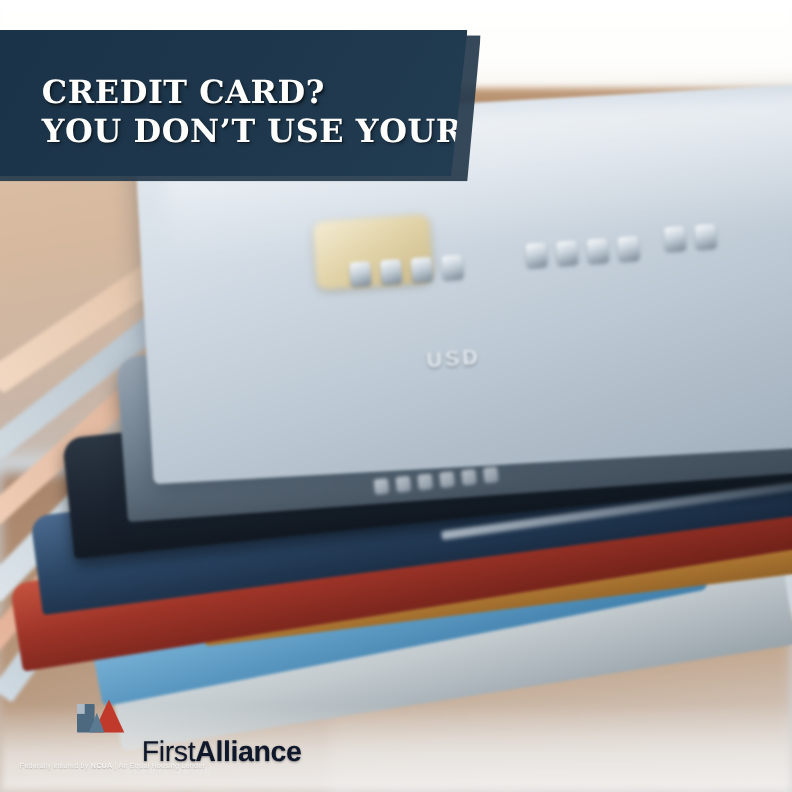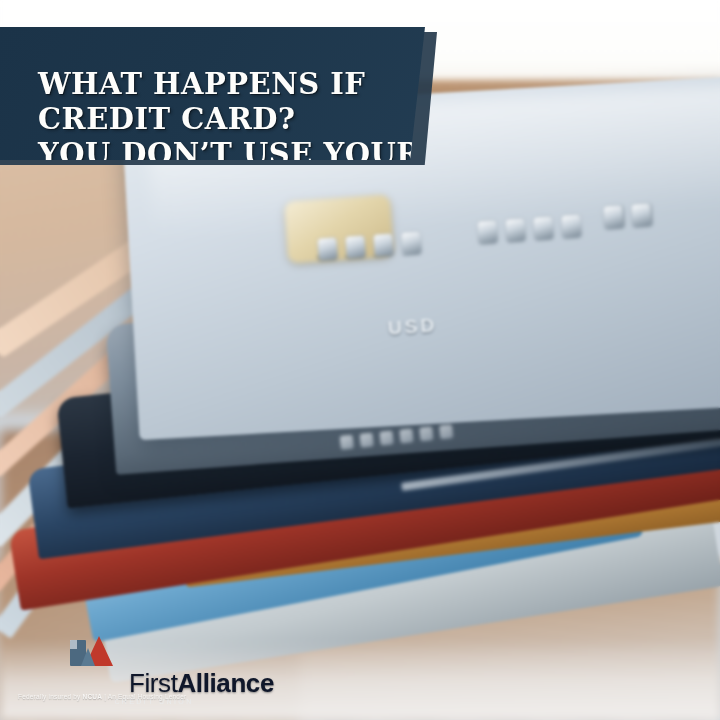--- a/index.html
+++ b/index.html
@@ -328,21 +328,20 @@
 
     <div class="usd-text">USD</div>
 
     <div class="bottom-wash"></div>
     <div class="photo-blur-veil"></div>
   </div>
 
   <div class="banner-shadow"></div>
   <div class="banner">
     <div class="banner-inner">
-      <div class="headline">WHAT HAPPENS IF</div>
       <div class="headline">CREDIT CARD?</div>
       <div class="headline">YOU DON’T USE YOUR</div>
     </div>
   </div>
 
   <div class="logo-block">
     <div class="logo-mark">
       <span class="block-left"></span>
       <span class="block-notch"></span>
       <span class="tri-red"></span>

